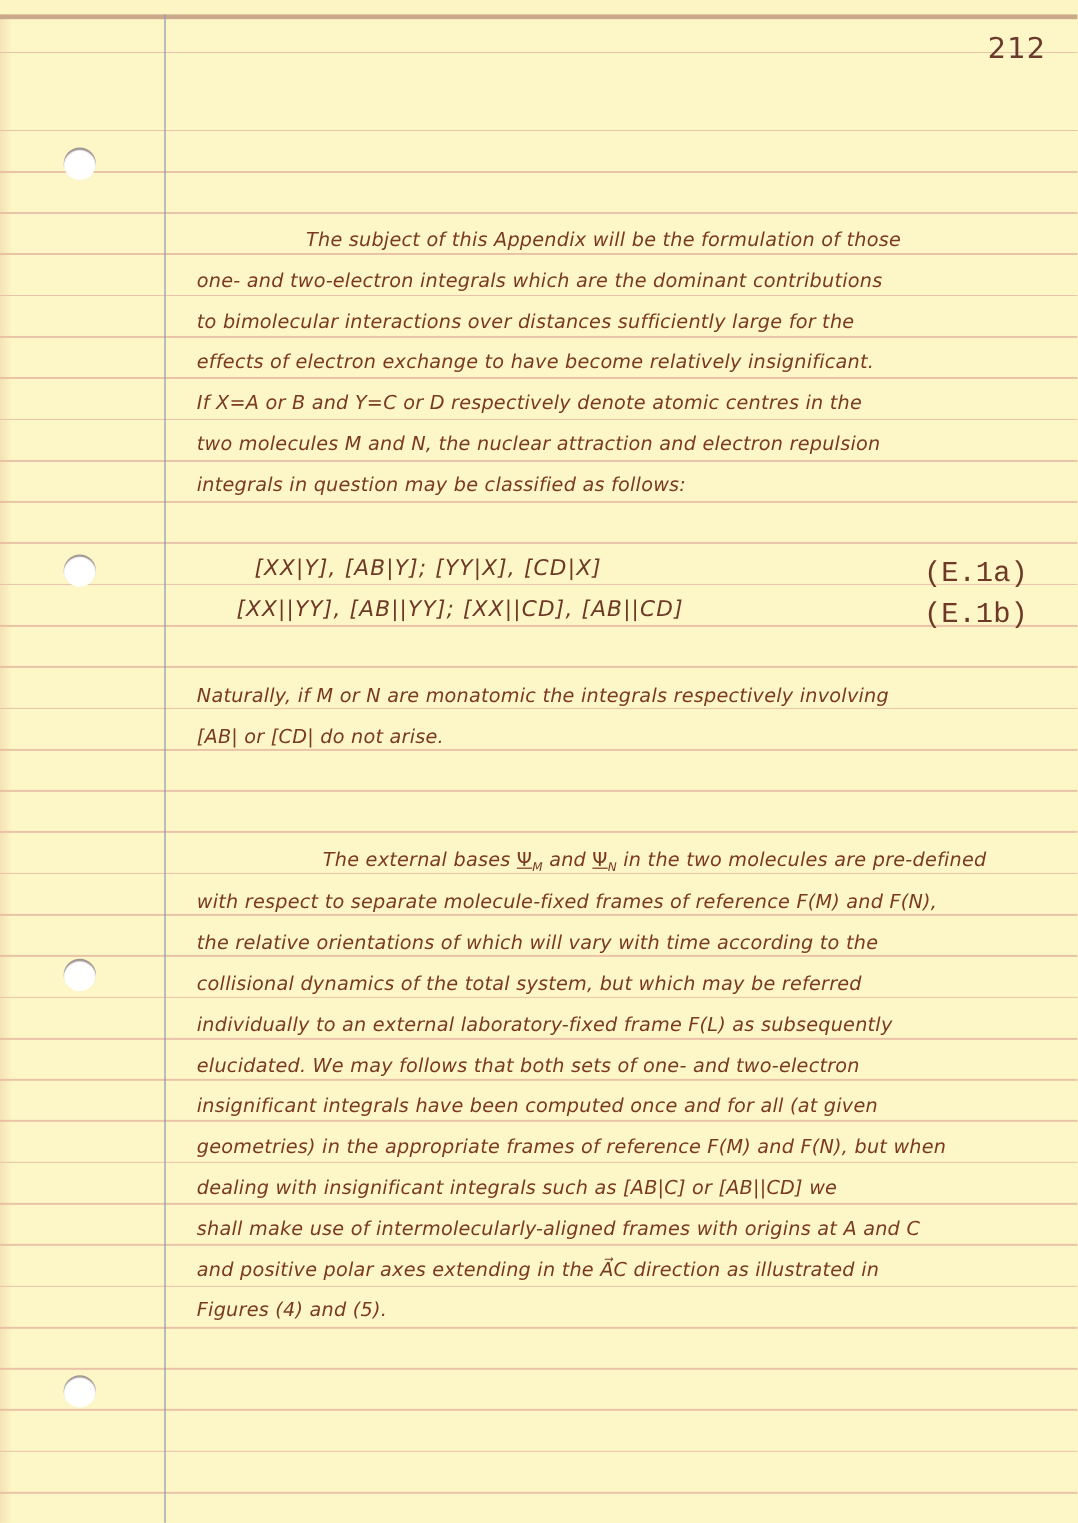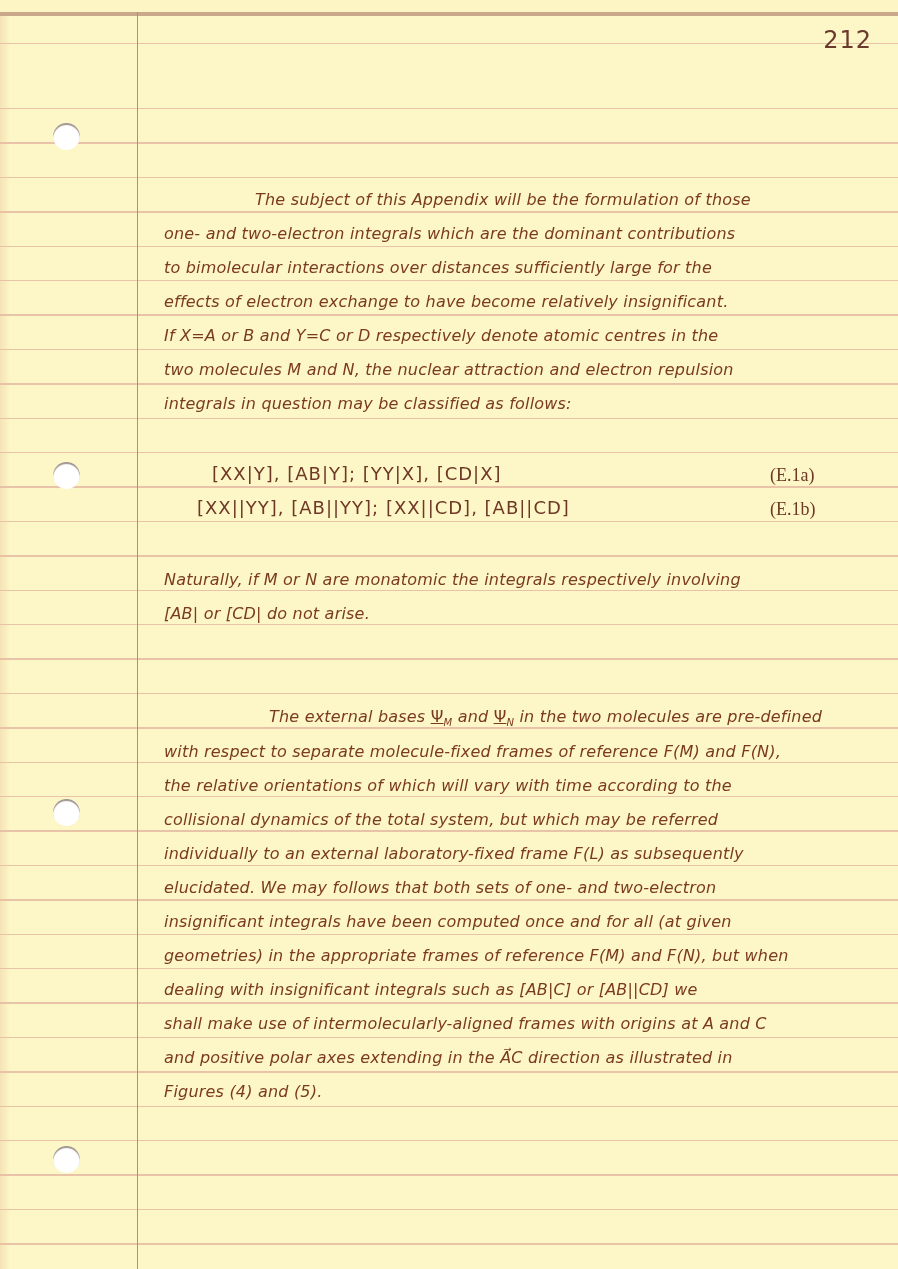--- a/index.html
+++ b/index.html
@@ -38,23 +38,23 @@
     font-family: "DejaVu Sans", sans-serif; letter-spacing: 1px;
   }
   .title {
     left: 208px; top: 107px; font-size: 19px; color: #6b3322;
     font-family: "DejaVu Sans", sans-serif; letter-spacing: 0.6px;
   }
   .title .u { text-decoration: underline; text-decoration-thickness: 1px; text-underline-offset: 2px; }
   .line { left: 140px; margin-left: 24px; }
   .indent { left: 208px; margin-left: 47px; }
   .eq {
-    font-family: "DejaVu Sans", sans-serif; font-size: 18px; color: #6e3826; letter-spacing: 1px;
+    font-family: "DejaVu Sans", sans-serif; font-size: 18px; color: #6e3826; letter-spacing: 1px; font-style: italic;
   }
-  .eq-label { left: 770px; font-family: Liberation Serif, serif; font-size: 18px; color: #6e3826; }
+  .eq-label { left: 770px; font-family: Liberation Mono, monospace; font-size: 24px; color: #6e3826; }
   sub { font-size: 10px; }
   .psi { font-style: normal; text-decoration: underline; }
 </style>
 </head>
 <body>
 
 <div class="page">
   <div class="topband"></div>
   <div class="margin-line"></div>
 

